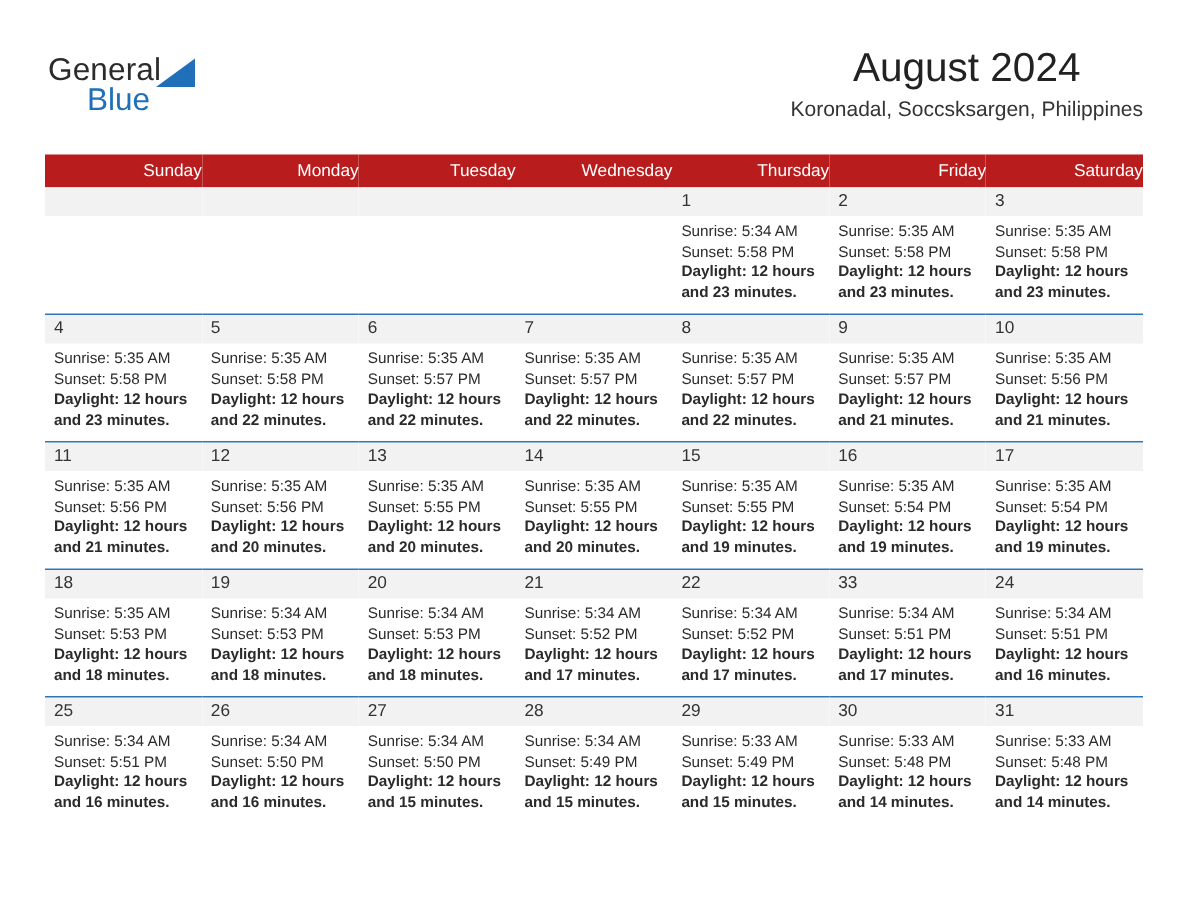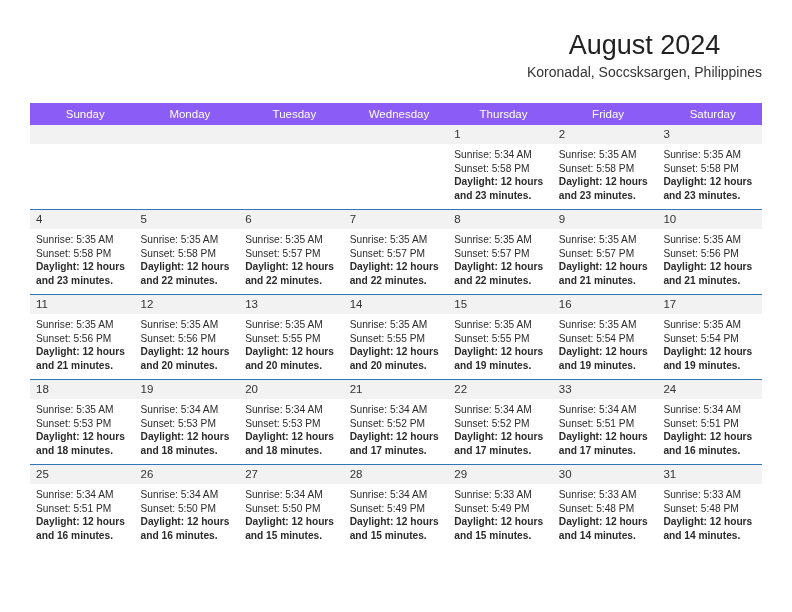--- a/index.html
+++ b/index.html
@@ -91,25 +91,25 @@
     left: 30px;
     top: 103px;
     width: 732px;
   }
   table.cal {
     width: 732px;
     border-collapse: collapse;
     table-layout: fixed;
   }
   table.cal th {
-    background: #8b5cf6;
+    background: #b91c1c;
     color: #ffffff;
     font-size: 11.5px;
     font-weight: normal;
-    text-align: center;
+    text-align: right;
     padding: 5px 0 5px 6px;
     height: 11px;
     border: none;
   }
   table.cal td {
     vertical-align: top;
     padding: 0;
     border: none;
     border-top: 1.6px solid #3075b5;
     height: 84px;
@@ -137,20 +137,25 @@
   }
   .info div { white-space: nowrap; }
   .info .wrap2 { white-space: normal; font-weight: bold; }
 </style>
 </head>
 <body>
 
 <div class="page">
 
   <div class="header">
+    <div class="logo">
+      <span class="logo-general">General</span>
+      <span class="logo-tri"></span>
+      <span class="logo-blue">Blue</span>
+    </div>
     <div class="title-block">
       <div class="cal-title">August 2024</div>
       <div class="cal-subtitle">Koronadal, Soccsksargen, Philippines</div>
     </div>
   </div>
 
   <div class="calendar">
     <table class="cal">
       <thead>
         <tr id="hdr-row">

